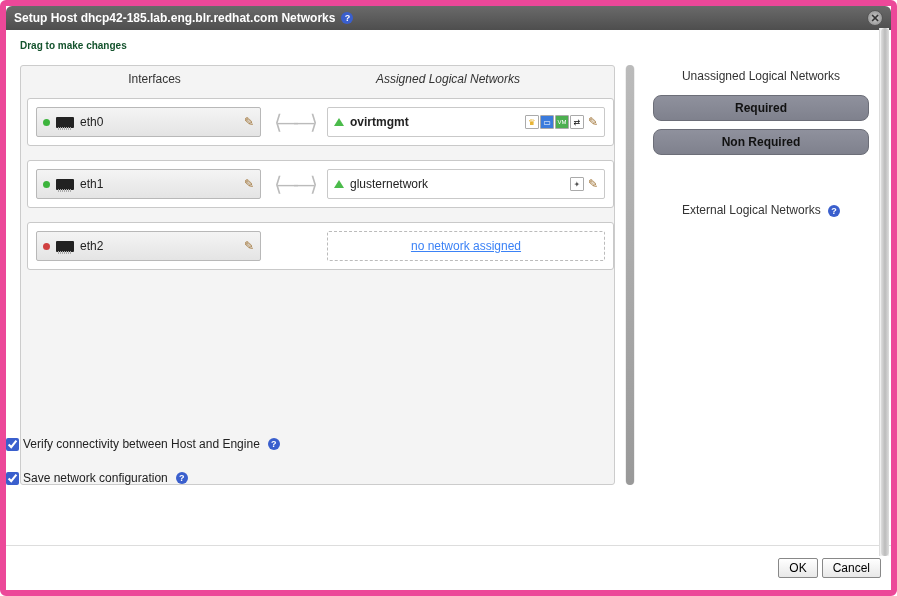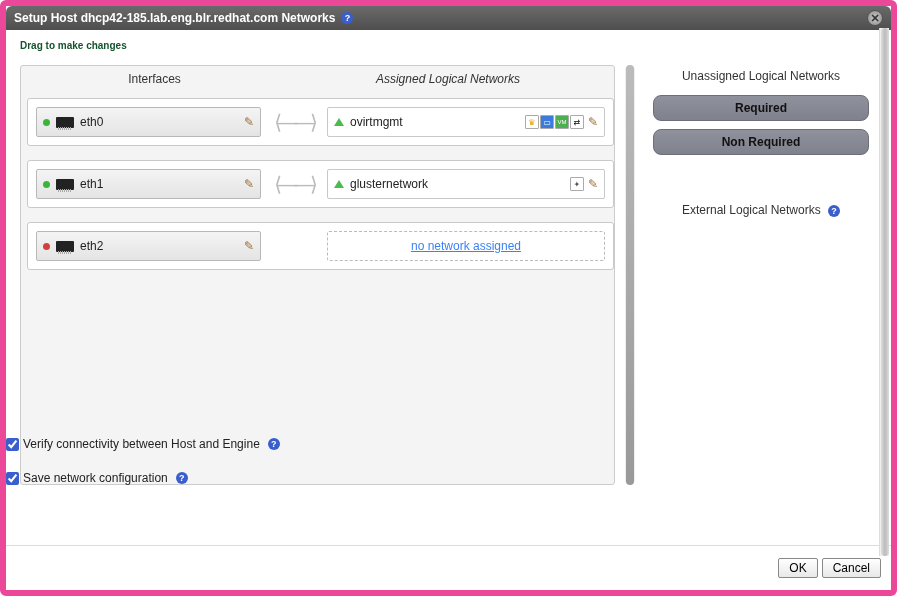--- a/index.html
+++ b/index.html
@@ -175,21 +175,21 @@
     background: transparent;
     text-decoration: underline;
   }
   .tri {
     width: 0; height: 0;
     border-left: 5px solid transparent;
     border-right: 5px solid transparent;
     border-bottom: 8px solid #4bbb4b;
   }
   .net-name { color: #222; }
-  .net-name.bold { font-weight: normal; }
+  .net-name.bold { font-weight: bold; }
   .net-badges {
     margin-left: auto;
     display: flex;
     gap: 1px;
     align-items: center;
   }
   .badge {
     width: 14px; height: 14px;
     border: 1px solid #aaa;
     border-radius: 1px;

